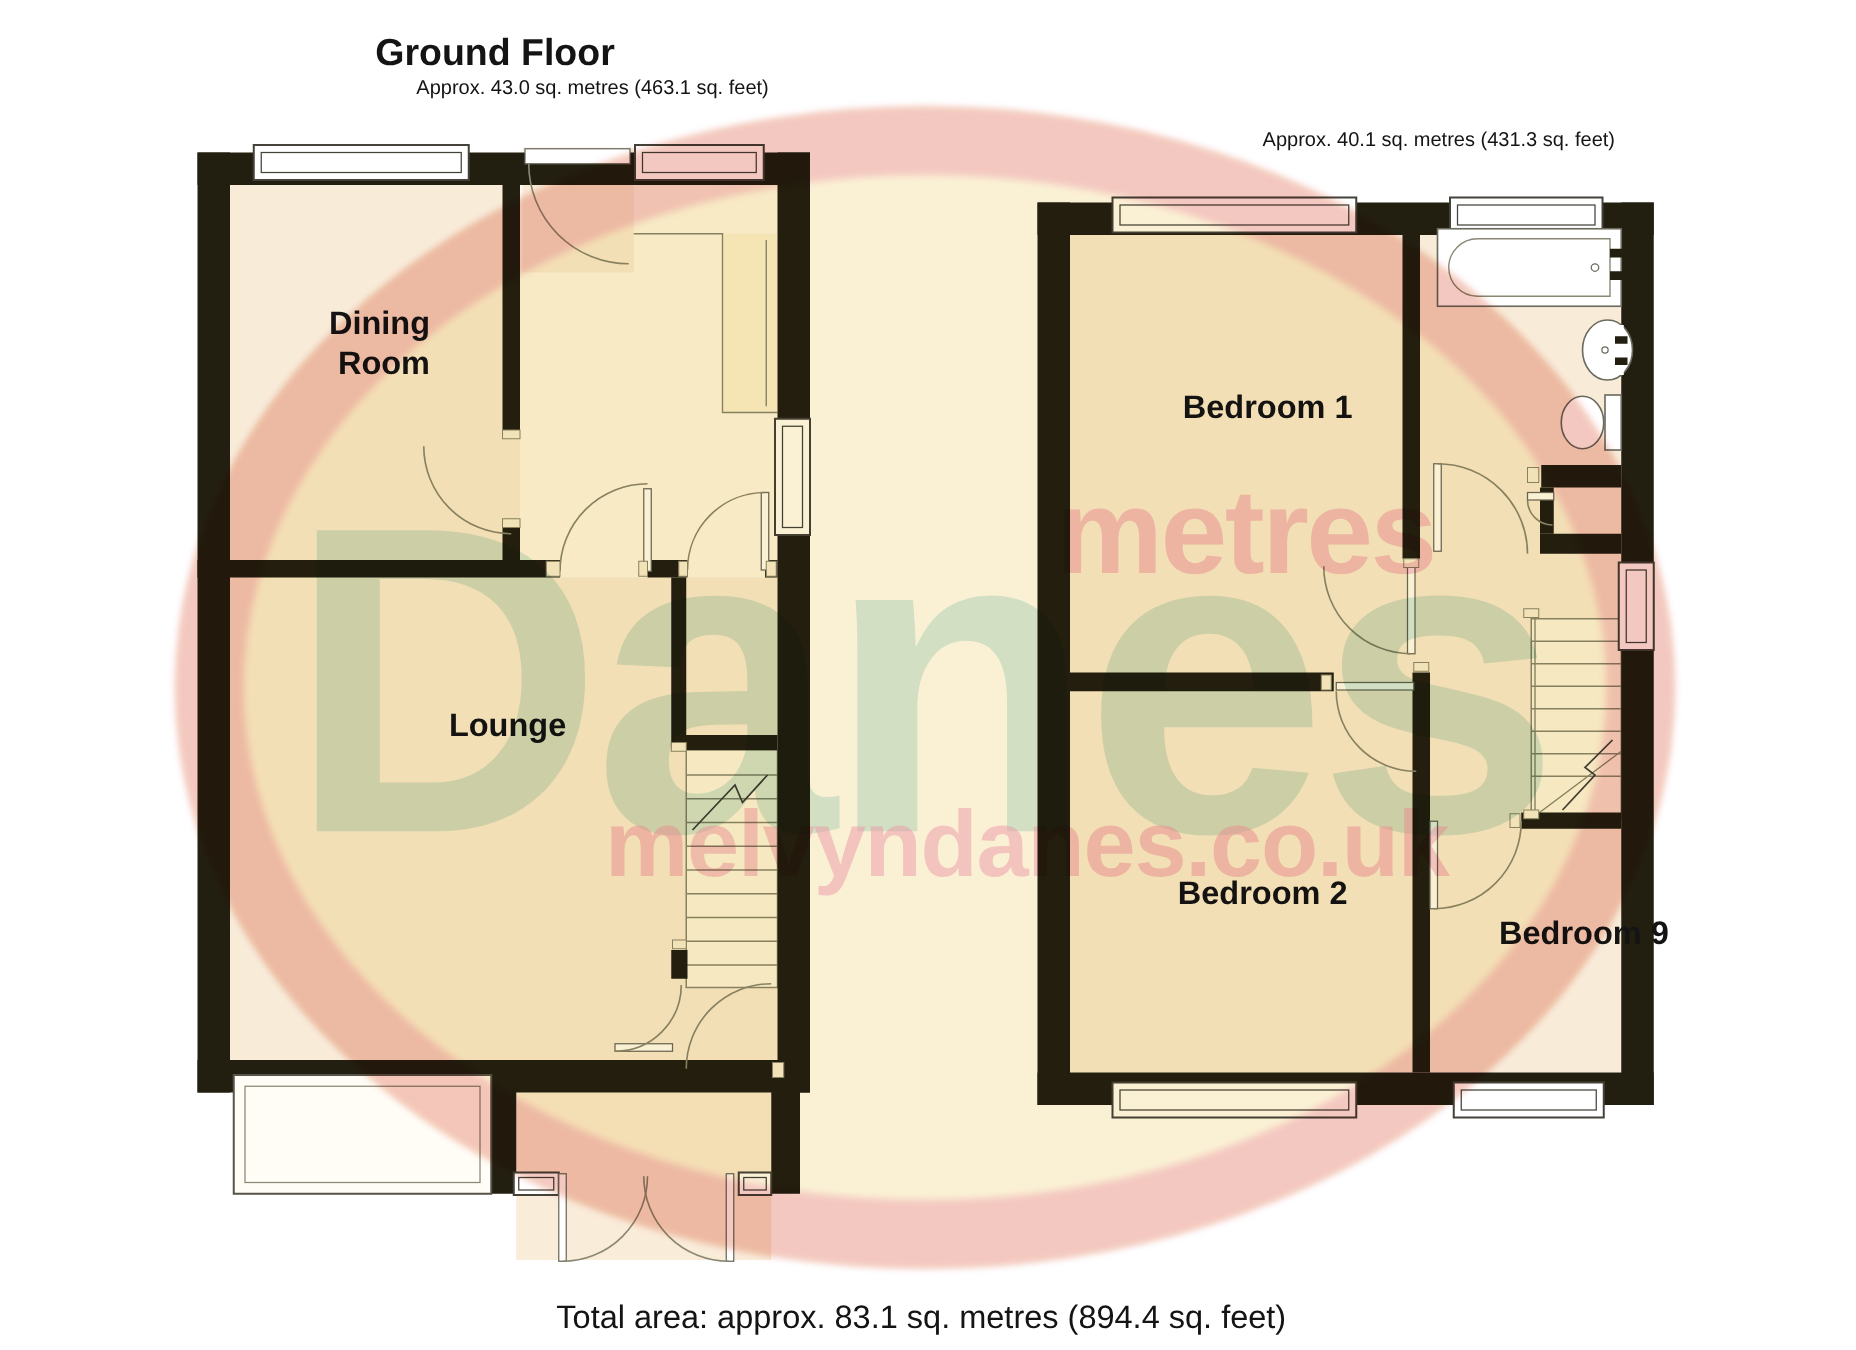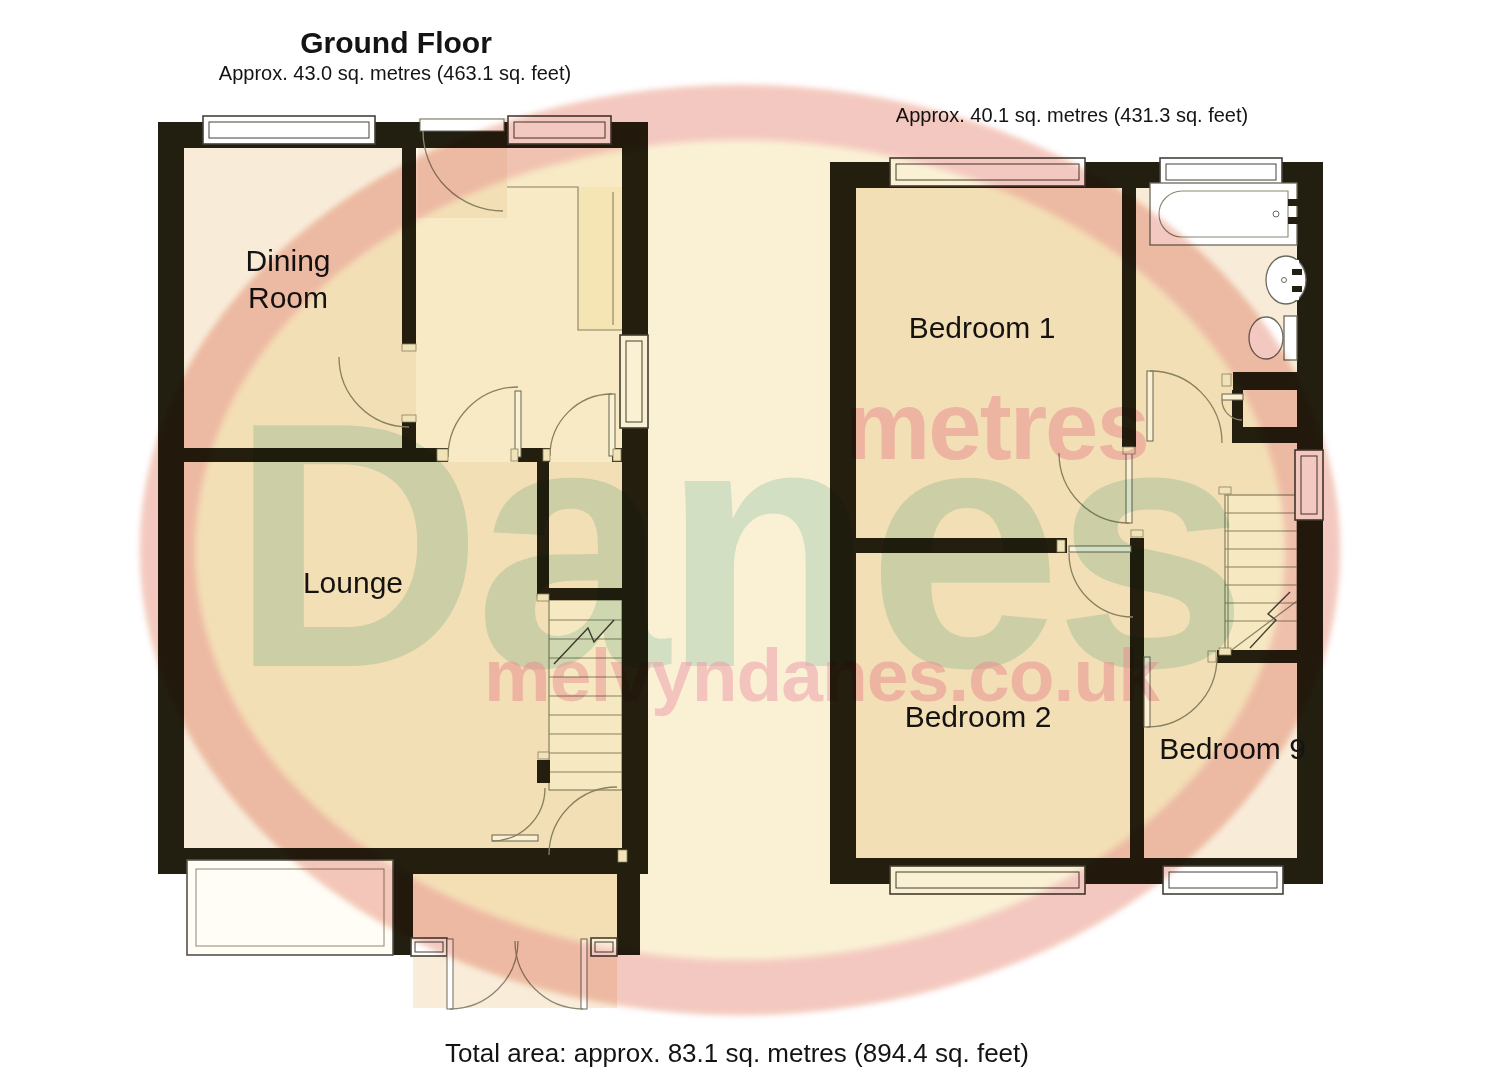--- a/index.html
+++ b/index.html
@@ -15,22 +15,22 @@
     --text:#141414;
   }
   html,body{margin:0;padding:0;background:#fff;}
   .canvas{
     position:relative;width:1485px;height:1080px;background:#fff;
     font-family:"Liberation Sans", sans-serif;color:var(--text);
     overflow:hidden;
   }
   .abs{position:absolute;}
   .floor-title{font-weight:bold;font-size:30px;text-align:center;}
-  .floor-sub{font-size:20px;text-align:center;}
-  .room-label{font-weight:normal;font-size:30px;text-align:center;line-height:1.22;}
+  .floor-sub{font-size:16px;text-align:right;}
+  .room-label{font-weight:bold;font-size:26px;text-align:right;line-height:1.22;}
   .total-label{font-size:26px;text-align:center;}
   svg{position:absolute;left:0;top:0;}
   .wall{fill:var(--wall);}
   .flr{fill:var(--floor-cream);}
   .flrw{fill:var(--floor-white);}
   .stair{fill:var(--stair-fill);stroke:var(--outline);stroke-width:1.2;}
   .winbox{fill:#ffffff;stroke:var(--frame);stroke-width:1.6;}
   .winin{fill:none;stroke:var(--frame);stroke-width:1;}
   .arc{fill:none;stroke:var(--outline);stroke-width:1.3;}
   .leaf{fill:#ffffff;stroke:#6b6a5e;stroke-width:1;}

